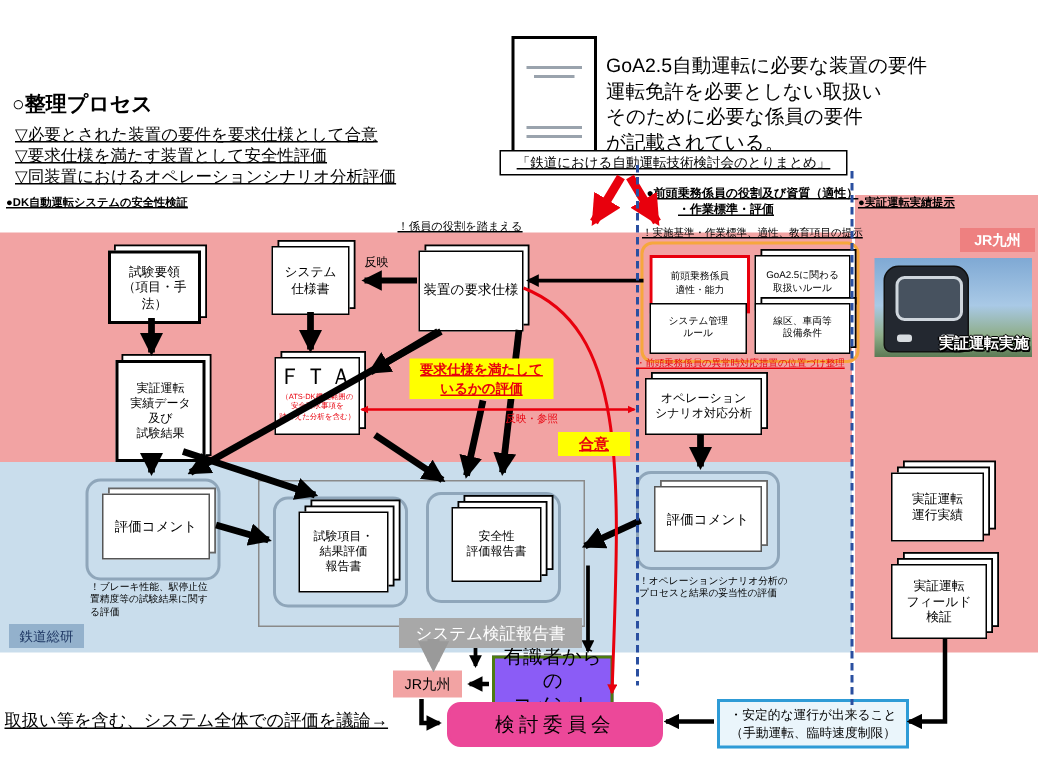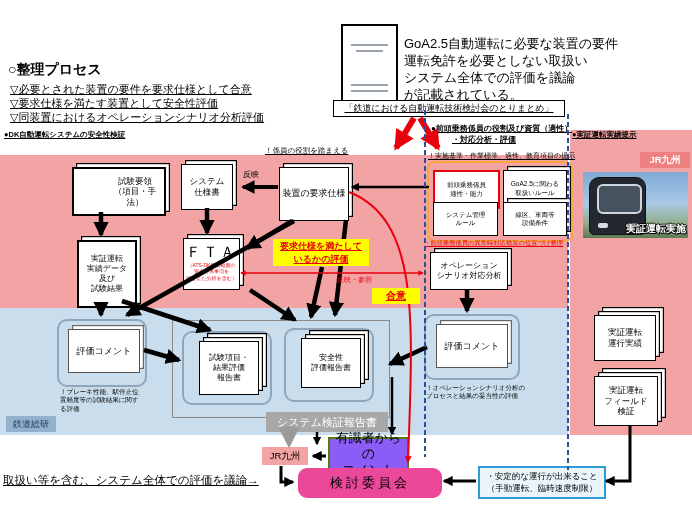--- a/index.html
+++ b/index.html
@@ -49,40 +49,40 @@
   <div class="abs u" style="left:10px;top:110px;font-size:11px;">▽同装置におけるオペレーションシナリオ分析評価</div>
 
   <div class="abs doclines" style="left:341px;top:24px;width:53px;height:80px;background:#fff;border:2px solid #000;z-index:2;">
     <div style="top:18px;"></div>
       <div style="top:24px;left:25%;width:50%;"></div>
     <div style="top:58px;"></div>
       <div style="top:64px;"></div>
   </div>
   <div class="abs pre" style="left:404px;top:36px;width:285px;font-size:13px;line-height:1.3;">GoA2.5自動運転に必要な装置の要件
 運転免許を必要としない取扱い
-システム全体での評価を議論
+そのために必要な係員の要件
 が記載されている。</div>
   <div class="abs ctr u" style="left:333px;top:100px;width:230px;height:15px;border:1.5px solid #000;font-size:9px;background:#fff;z-index:2;">「鉄道における自動運転技術検討会のとりまとめ」</div>
 
   <div class="hdr" style="left:4px;top:130px;">●DK自動運転システムの安全性検証</div>
   <div class="hdr" style="left:431px;top:123px;font-size:8px;">●前頭乗務係員の役割及び資質（適性）</div>
-  <div class="hdr" style="left:452px;top:134px;font-size:8px;">・対応分析・評価</div>
+  <div class="hdr" style="left:452px;top:134px;font-size:8px;">・作業標準・評価</div>
   <div class="hdr" style="left:572px;top:130px;">●実証運転実績提示</div>
 
   <div class="abs ctr" style="left:640px;top:152px;width:50px;height:16px;background:#ee8080;color:#fff;font-weight:bold;font-size:9.5px;z-index:2;">JR九州</div>
   <div class="photo" style="left:583px;top:172px;width:105px;height:66px;">
     <div class="train">
       <div class="glass"></div>
         <div class="lamp"></div>
         <div class="lamp" style="left:auto;right:14%;"></div>
     </div>
     <div class="caption">実証運転実施</div>
   </div>
 
-  <div class="box stack ctr pre" style="left:72px;top:167px;width:58px;height:45px;font-size:8.5px;border-width:2px;padding-left:32px;">試験要領
+  <div class="box stack ctr pre" style="left:72px;top:167px;width:58px;height:45px;font-size:8.5px;border-width:2px;">試験要領
 （項目・手法）</div>
   <div class="box stack ctr pre" style="left:181px;top:164px;width:50px;height:44px;font-size:8.5px;">システム
 仕様書</div>
   <div class="box stack ctr pre" style="left:77px;top:240px;width:56px;height:64px;font-size:8px;border-width:2px;">実証運転
 実績データ
 及び
 試験結果</div>
   <div class="box stack" style="left:183px;top:238px;width:55px;height:50px;">
     <div class="ctr" style="margin-top:4px;font-size:15px;letter-spacing:2px;">ＦＴＡ</div>
     <div class="ctr pre redtx" style="font-size:5px;line-height:1.3;">（ATS-DK機能範囲の

